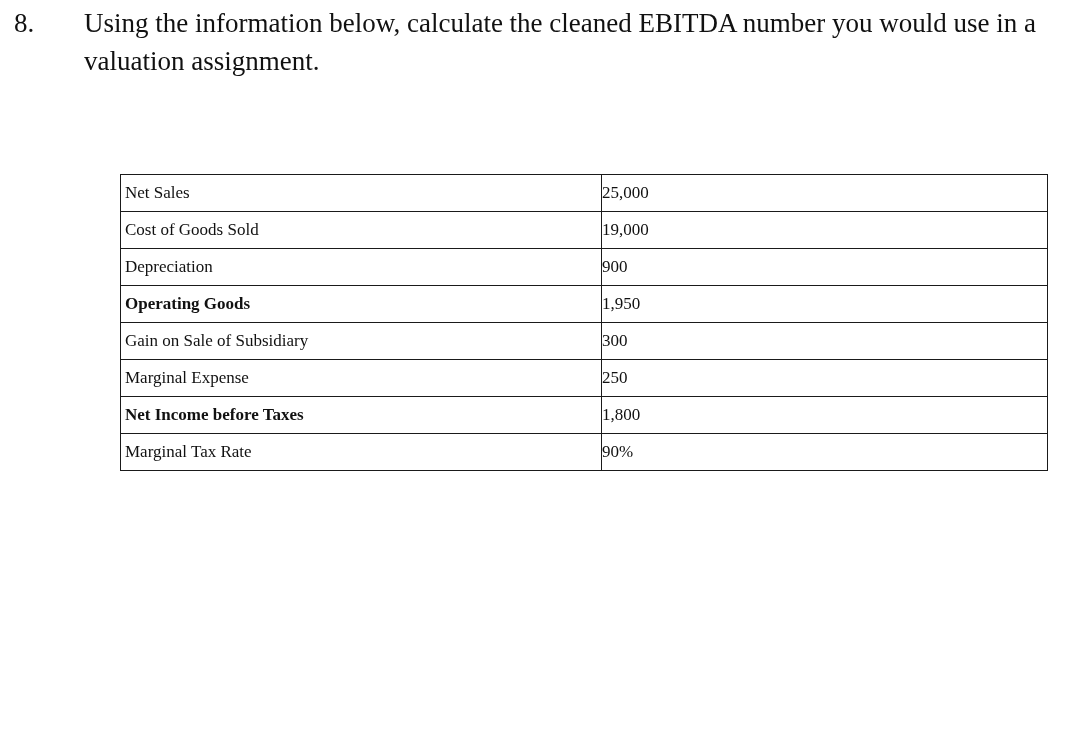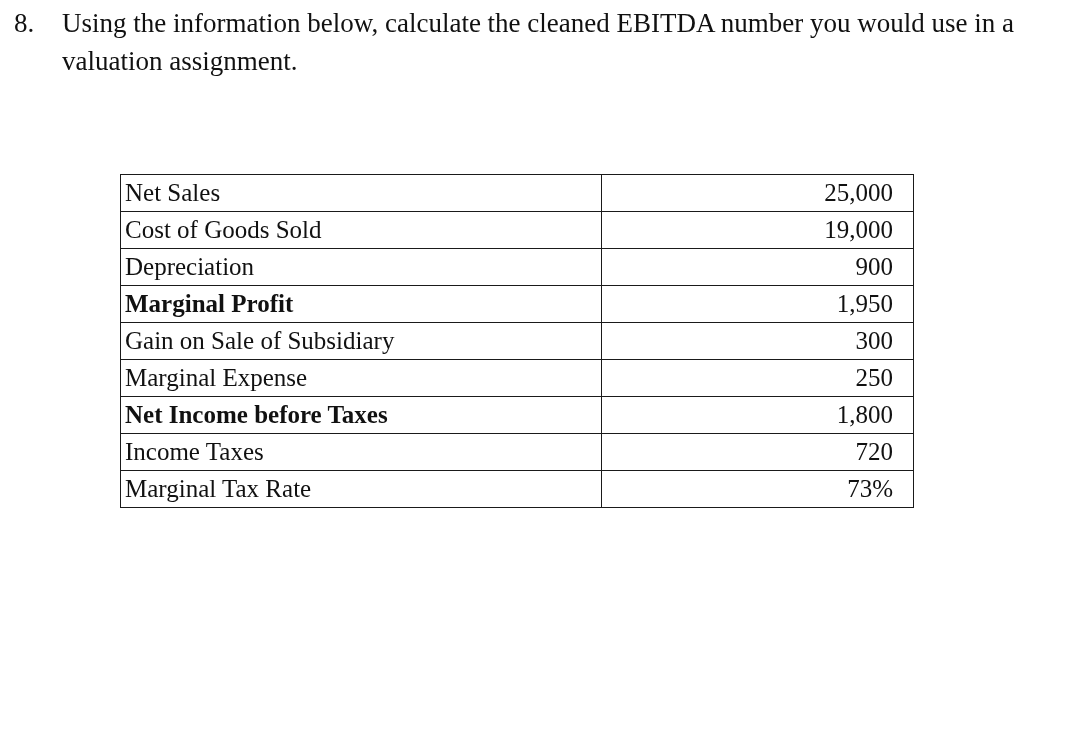--- a/index.html
+++ b/index.html
@@ -23,44 +23,44 @@
       font-size: 27px;
       line-height: 38px;
     }
     .question .num {
       position: absolute;
       left: 0;
       top: 0;
       width: 44px;
     }
     .question .text {
-      margin-left: 48px;
+      margin-left: 70px;
       display: block;
     }
     table.fin {
       position: absolute;
       left: 120px;
       top: 174px;
       border-collapse: collapse;
-      width: 794px;
-      font-size: 25px;
+      width: 928px;
+      font-size: 17px;
     }
     table.fin td {
       border: 1.5px solid #1a1a1a;
       height: 36px;
       padding: 0 0 0 4px;
       line-height: 36px;
       white-space: nowrap;
     }
     table.fin td.label {
       width: 476px;
       text-align: left;
     }
     table.fin td.value {
-      text-align: right;
+      text-align: left;
       padding-left: 0;
       padding-right: 20px;
     }
     table.fin tr.bold td.label {
       font-weight: bold;
     }
   </style>
 </head>
 <body>
 
@@ -77,37 +77,33 @@
     </tr>
     <tr>
       <td class="label">Cost of Goods Sold</td>
       <td class="value">19,000</td>
     </tr>
     <tr>
       <td class="label">Depreciation</td>
       <td class="value">900</td>
     </tr>
     <tr class="bold">
-      <td class="label">Marginal Profit</td>
+      <td class="label">Operating Goods</td>
       <td class="value">1,950</td>
     </tr>
     <tr>
       <td class="label">Gain on Sale of Subsidiary</td>
       <td class="value">300</td>
     </tr>
     <tr>
       <td class="label">Marginal Expense</td>
       <td class="value">250</td>
     </tr>
     <tr class="bold">
       <td class="label">Net Income before Taxes</td>
       <td class="value">1,800</td>
     </tr>
     <tr>
-      <td class="label">Income Taxes</td>
-      <td class="value">720</td>
-    </tr>
-    <tr>
       <td class="label">Marginal Tax Rate</td>
-      <td class="value">73%</td>
+      <td class="value">90%</td>
     </tr>
   </tbody>
 </table>
 
 </body></html>

